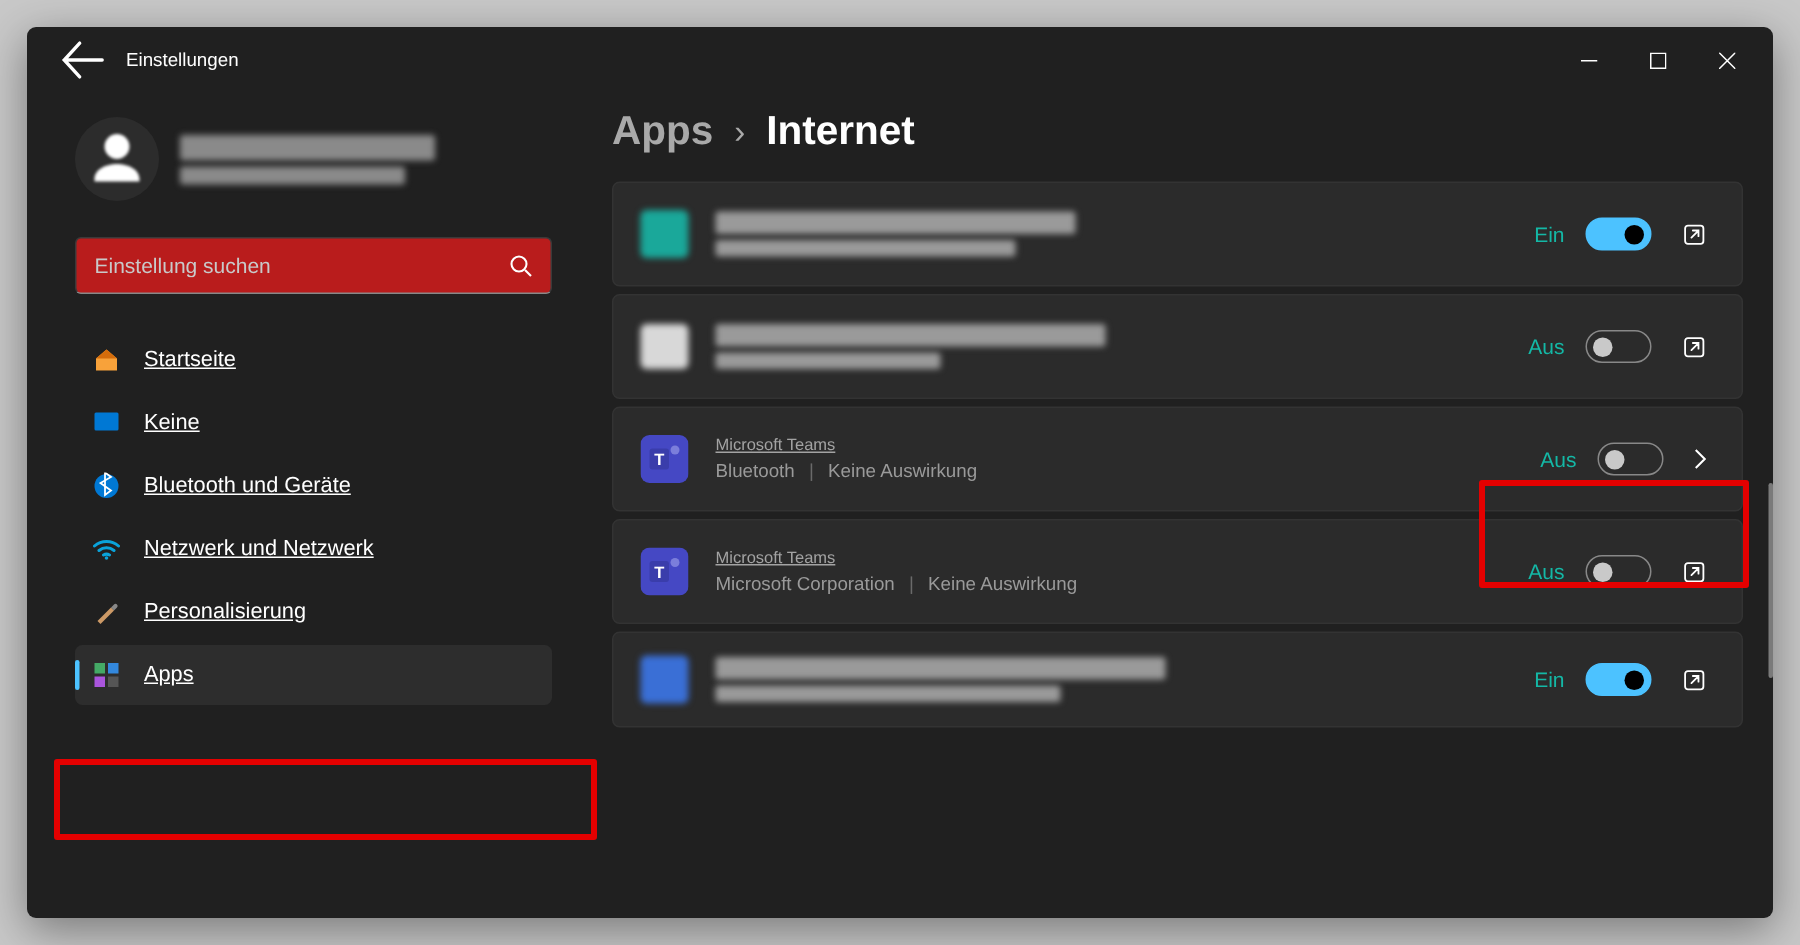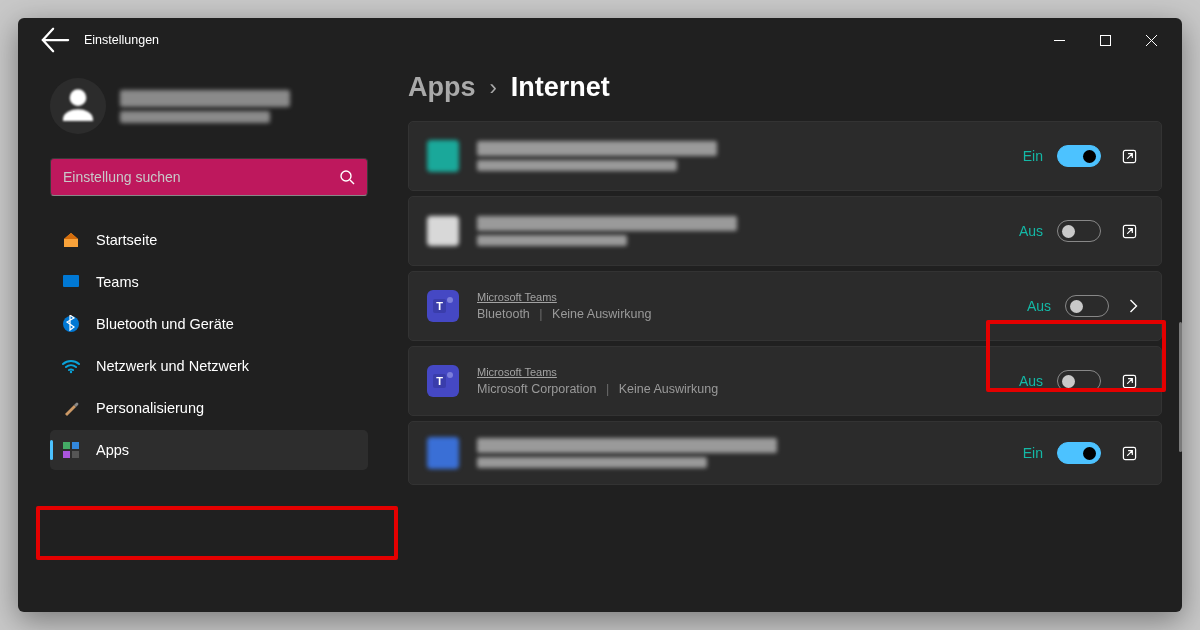--- a/index.html
+++ b/index.html
@@ -26,26 +26,26 @@
   
   .sidebar { width: 368px; padding: 10px 18px 0 32px; display: flex; flex-direction: column; }
   .profile { display: flex; align-items: center; gap: 14px; padding: 6px 0 18px 0; }
   .avatar { width: 56px; height: 56px; border-radius: 50%; background: #2c2c2c; display:flex; align-items:center; justify-content:center; }
   .avatar svg { width: 40px; height: 40px; fill: #fff; filter: blur(1.2px); }
   .profile-text { display:flex; flex-direction: column; gap:4px; }
   .blur-line { background:#8a8a8a; border-radius:2px; filter: blur(2px); }
   .blur-a { width: 170px; height: 17px; }
   .blur-b { width: 150px; height: 12px; }
 
-  .search { margin-top: 6px; height: 38px; background: #be185d; border: 1px solid #3a3a3a; border-radius: 4px; display:flex; align-items:center; padding: 0 12px; border-bottom: 1.5px solid #888; }
+  .search { margin-top: 6px; height: 38px; background: #b91c1c; border: 1px solid #3a3a3a; border-radius: 4px; display:flex; align-items:center; padding: 0 12px; border-bottom: 1.5px solid #888; }
   .search input { flex:1; background: transparent; border: none; outline: none; color: #fff; font-size: 14px; }
   .search input::placeholder { color: #c9c9c9; }
   .search .icon { width:16px; height:16px; color:#fff; }
 
-  .nav { margin-top: 24px; display:flex; flex-direction: column; gap: 2px; }
+  .nav { margin-top: 24px; display:flex; flex-direction: column; gap: 2px; text-decoration: underline; }
   .nav-item { height: 40px; display:flex; align-items:center; gap: 16px; padding: 0 12px; border-radius: 5px; cursor: pointer; font-size: 14.5px; }
   .nav-item.active { background: #2d2d2d; position: relative; }
   .nav-item.active::before { content:""; position:absolute; left:0; top:10px; bottom:10px; width:3px; background:#4cc2ff; border-radius:3px; }
   .nav-icon { width: 18px; height: 18px; display:flex; align-items:center; justify-content:center; }
   .nav-icon svg { width: 18px; height:18px; }
 
   
   .content { flex:1; padding: 4px 20px 0 22px; overflow: hidden; position: relative; }
   .breadcrumb { display:flex; align-items:center; gap: 14px; margin-bottom: 18px; padding-top: 6px; }
   .breadcrumb .crumb { font-size: 27px; font-weight: 600; color: #a9a9a9; cursor:pointer; }
@@ -150,21 +150,21 @@
               </svg>
           </span>
           <span>Startseite</span>
         </div>
         <div class="nav-item">
           <span class="nav-icon">
             <svg viewBox="0 0 18 18">
                 <rect x="1" y="2" width="16" height="12" rx="1" fill="#0078d4"></rect>
               </svg>
           </span>
-          <span>Teams</span>
+          <span>Keine</span>
         </div>
         <div class="nav-item">
           <span class="nav-icon">
             <svg viewBox="0 0 18 18">
                 <circle cx="9" cy="9" r="8" fill="#0078d4"></circle>
                 <path d="M8 3v12l4-3-7-5 7-4-4-3z" fill="none" stroke="#fff" stroke-width="1.2"></path>
               </svg>
           </span>
           <span>Bluetooth und Geräte</span>
         </div>

